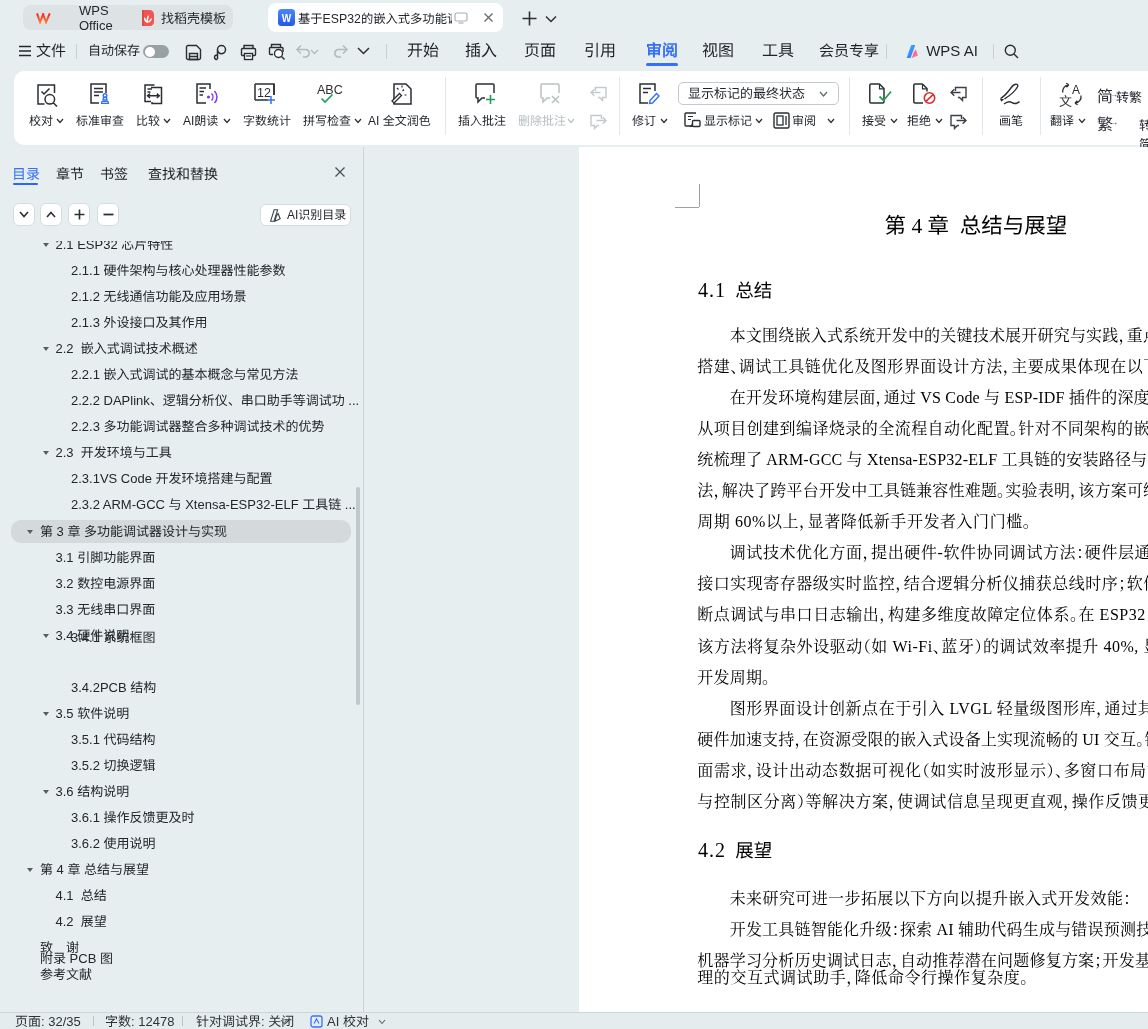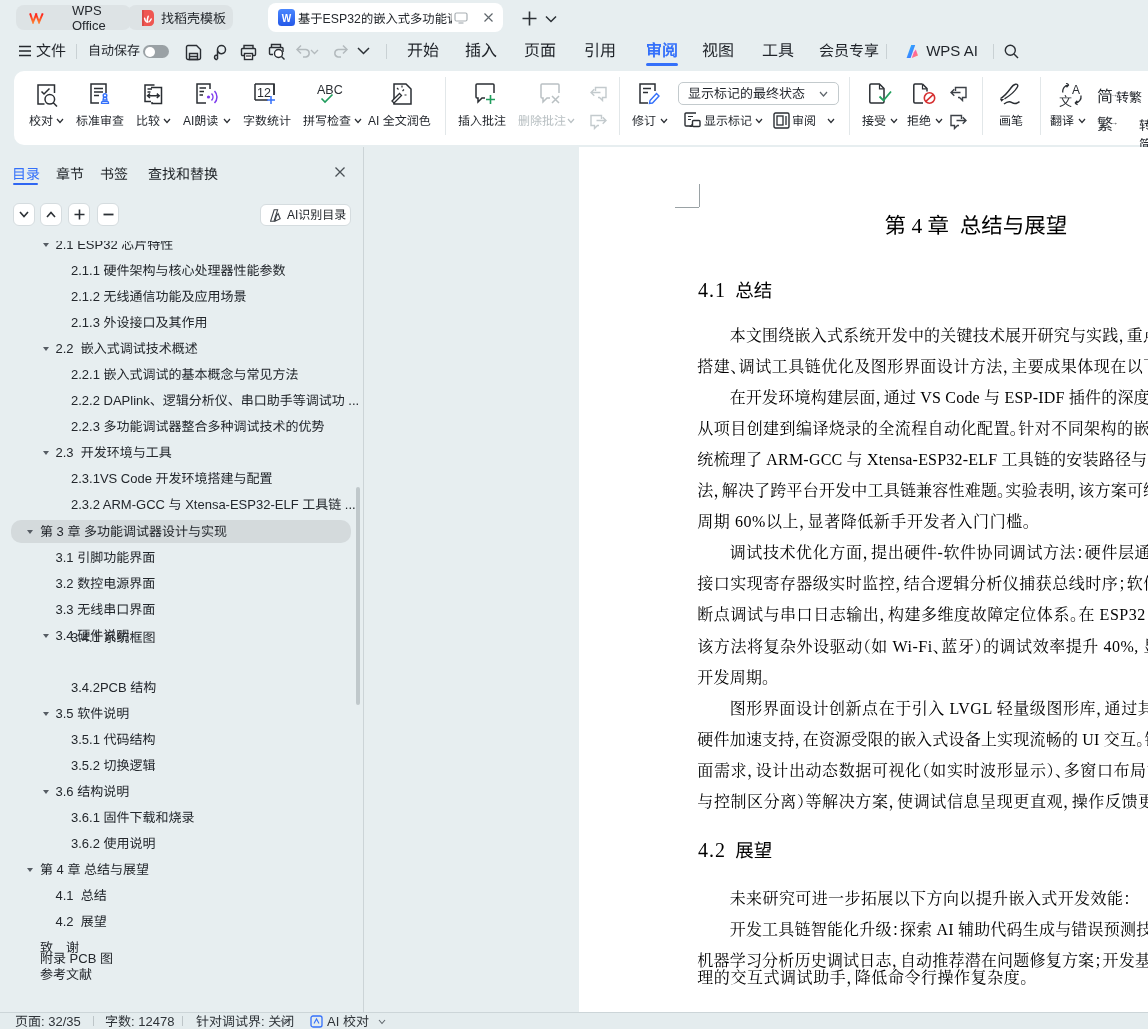--- a/index.html
+++ b/index.html
@@ -33,21 +33,21 @@
 #page{position:absolute;left:215px;top:0px;width:600px;height:900px;background:#fff;}
 .dline{position:absolute;white-space:nowrap;font-family:"Liberation Serif","Noto Serif CJK SC",serif;font-size:16px;color:#000;height:22px;line-height:22px;letter-spacing:0.2px;font-feature-settings:'halt' 1;}
 
 #statusbar{left:0;top:1012px;width:1148px;height:17px;background:#e4ecee;border-top:1px solid #ccd5d8;box-sizing:border-box;}
 .sitem{position:absolute;top:0;height:17px;line-height:17px;font-size:13px;color:#2e3338;white-space:nowrap;}
 </style>
 </head>
 <body>
 
 <div id="tabbar" class="abs">
-  <div class="tab" style="left:16px;width:115px;gap:22px;">
+  <div class="tab" style="left:23px;width:115px;gap:22px;">
     <svg style="margin-left:13px;" width="17" height="12" viewBox="0 0 17 12">
       <defs>
           <linearGradient id="wg" x1="0" y1="0" x2="0" y2="1">
         <stop offset="0" stop-color="#ff1a1a"></stop>
             <stop offset="1" stop-color="#ff7a2f"></stop>
           </linearGradient>
         </defs>
       <path d="M1.2 0.8 L4.6 10.8 L8.6 0.8 M7.6 0.8 L11.4 10.8 L15.6 0.8" fill="none" stroke="url(#wg)" stroke-width="2.2" stroke-linejoin="miter"></path>
     </svg>
     <span class="tabtxt" style="margin-left:6px;">WPS Office</span>
@@ -467,21 +467,21 @@
         <span style="position:absolute;left:71px;">3.5.1 代码结构</span>
       </div>
     <div class="trow" style="top:512.0px;">
         <span style="position:absolute;left:71px;">3.5.2 切换逻辑</span>
       </div>
     <div class="trow" style="top:538.1px;">
         <span class="tri" style="left:42.5px;"></span>
         <span style="position:absolute;left:55.5px;">3.6 结构说明</span>
       </div>
     <div class="trow" style="top:564.1px;">
-        <span style="position:absolute;left:71px;">3.6.1 固件下载和烧录</span>
+        <span style="position:absolute;left:71px;">3.6.1 操作反馈更及时</span>
       </div>
     <div class="trow" style="top:590.2px;">
         <span style="position:absolute;left:71px;">3.6.2 使用说明</span>
       </div>
     <div class="trow" style="top:616.2px;">
         <span class="tri" style="left:26.5px;"></span>
         <span style="position:absolute;left:40px;">第 4 章 总结与展望</span>
       </div>
     <div class="trow" style="top:642.3px;">
         <span style="position:absolute;left:55.5px;">4.1&nbsp; 总结</span>

